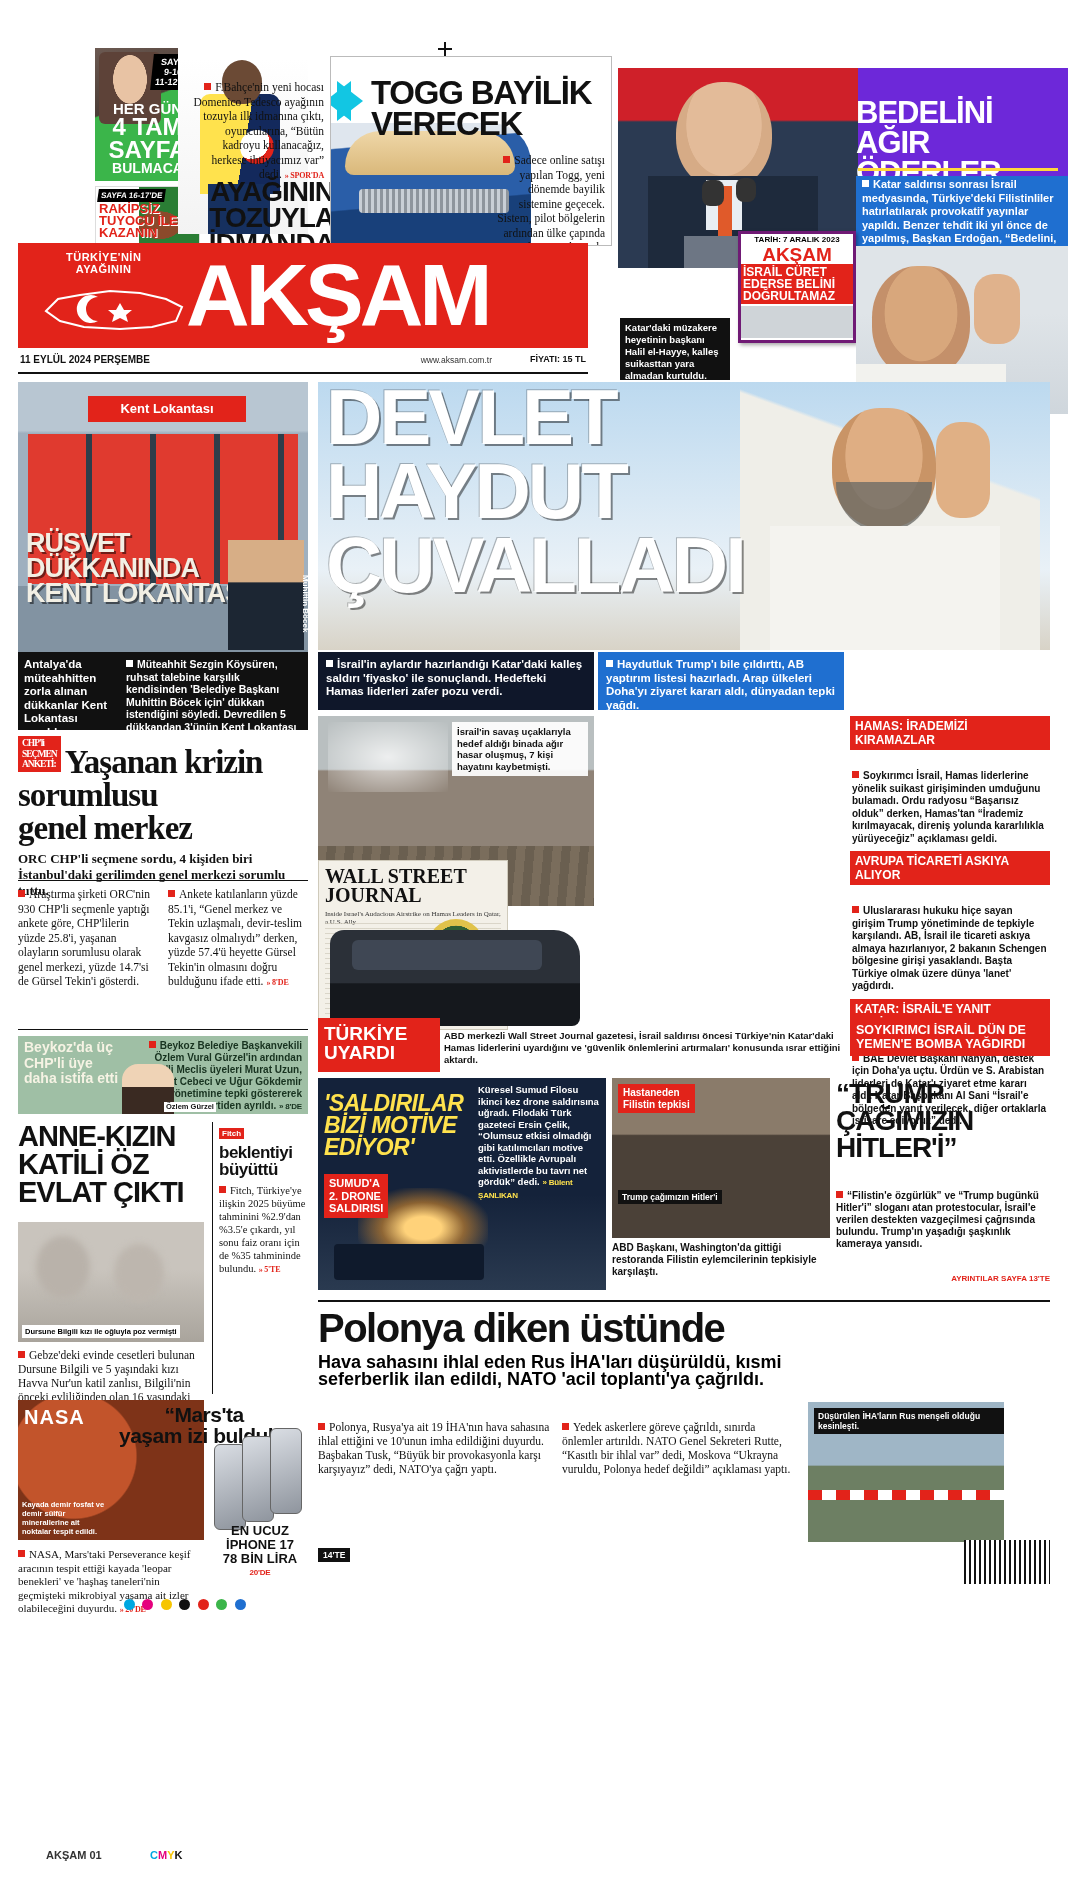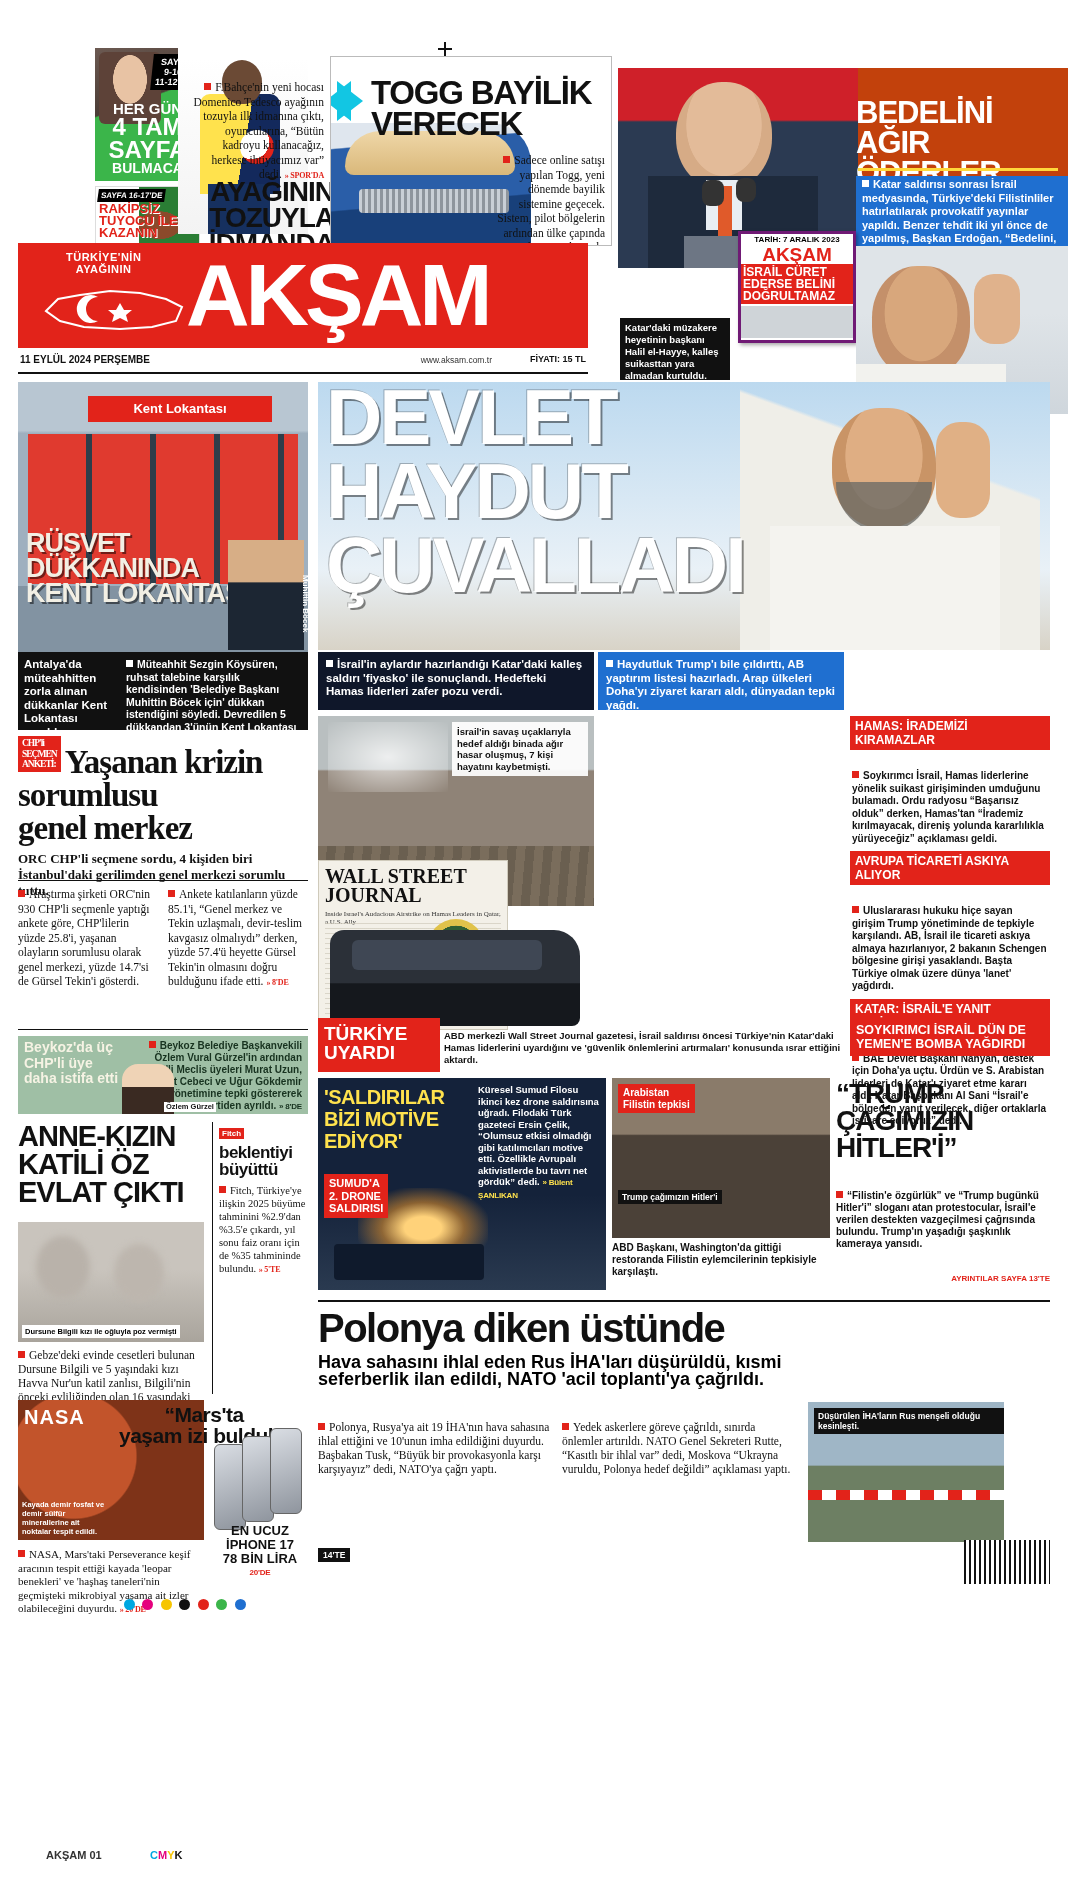--- a/index.html
+++ b/index.html
@@ -93,21 +93,21 @@
     background: linear-gradient(175deg,#dfe6ee 0 18%, #2a5ea8 19% 62%, #18407a 63% 100%);
     border-radius:0 40px 0 0; }
   .togg-car .grill { position:absolute; left:28px; top:66px; width:150px; height:24px;
     background: repeating-linear-gradient(90deg,#c9cfd6 0 3px,#8e959d 3px 6px); border-radius:4px;}
   .togg-car .hood { position:absolute; left:14px; top:8px; width:170px; height:44px;
     background: linear-gradient(180deg,#efd7a8,#d9b87a); border-radius:40px 40px 10px 10px;}
   .togg-text { position:absolute; right:6px; top:96px; width:118px;
     font-family:"Liberation Serif",serif; font-size:11.5px; line-height:14.5px; text-align:right; color:#111; }
 
   
-  .bedel { position:absolute; left:600px; top:34px; width:450px; height:200px; background:#c2410c; overflow:hidden; }
+  .bedel { position:absolute; left:600px; top:34px; width:450px; height:200px; background:#6d28d9; overflow:hidden; }
   .bedel .erd { position:absolute; left:0; top:0; width:240px; height:200px;
     background: linear-gradient(180deg,#cf2029 0 26%, #2b3a52 27% 100%); }
   .bedel .erd .face { position:absolute; left:58px; top:14px; width:96px; height:108px;
     background: radial-gradient(ellipse at 50% 40%, #e3bb99 0 55%, #d6ab86 56% 100%); border-radius:48%; }
   .bedel .erd .suit { position:absolute; left:30px; top:108px; width:170px; height:92px; background:#1e2a3c; }
   .bedel .erd .shirt { position:absolute; left:88px; top:112px; width:36px; height:50px; background:#e9eef3; }
   .bedel .erd .tie { position:absolute; left:100px; top:118px; width:14px; height:54px; background:#e05a2a; }
   .bedel .erd .mic { position:absolute; left:84px; top:112px; width:22px; height:26px; background:#333; border-radius:8px; }
   .bedel .erd .mic2 { position:absolute; left:118px; top:110px; width:20px; height:24px; background:#333; border-radius:8px; }
   .bedel .erd .podium { position:absolute; left:66px; top:168px; width:150px; height:34px; background:#6d7684; }
@@ -208,21 +208,21 @@
   .railbox { margin-bottom:6px; }
   .railhead { background:#e2231a; color:#fff; font-weight:bold; font-size:12px;
     padding:3px 5px; }
   .railtxt { font-size:10px; line-height:12.5px; color:#111; padding:20px 2px 0; font-weight:bold; }
   .railfoot { position:absolute; left:850px; top:1018px; width:200px; background:#e2231a; color:#fff;
     font-weight:bold; font-size:12.5px; line-height:14px; padding:5px 6px; }
 
   
   .kentphoto { position:absolute; left:18px; top:382px; width:290px; height:270px;
     background: linear-gradient(180deg,#b8c6d2 0 18%, #9fb0bf 19% 100%); overflow:hidden; }
-  .kentphoto .sign { position:absolute; left:70px; top:14px; width:184px; height:26px;
+  .kentphoto .sign { position:absolute; left:70px; top:14px; width:158px; height:26px;
     background:#e2231a; color:#fff; font-weight:bold; font-size:13px; text-align:center; line-height:26px; }
   .kentphoto .glass { position:absolute; left:10px; top:52px; right:10px; height:150px;
     background: repeating-linear-gradient(90deg,#e03a2f 0 58px, #2e3d4a 58px 64px); }
   .kentphoto .base { position:absolute; left:0; bottom:0; width:100%; height:66px; background:#8293a2; }
   .kentphoto h2 { position:absolute; left:8px; bottom:46px; color:#f2efe4; font-weight:bold;
     font-size:27px; line-height:25px; text-shadow:2px 2px 0 rgba(0,0,0,.5); letter-spacing:-1px; }
   .bocek { position:absolute; right:4px; bottom:2px; width:76px; height:110px;
     background: linear-gradient(180deg,#d7ae86 0 38%, #1c2633 39% 100%); }
   .bocekcap { position:absolute; right:-2px; bottom:20px; color:#fff; font-size:8px;
     writing-mode:vertical-rl; font-weight:bold; }
@@ -293,22 +293,22 @@
     font-size:13px; line-height:14px; text-align:center; }
   .dots { position:absolute; left:124px; top:1596px; }
   .dots span { display:inline-block; width:11px; height:11px; border-radius:50%; margin-right:3px; }
 
   
   .saldirilar { position:absolute; left:318px; top:1078px; width:288px; height:212px;
     background: linear-gradient(180deg,#14223a 0 55%, #2a3a50 100%); overflow:hidden; }
   .saldirilar .flare { position:absolute; left:40px; top:110px; width:130px; height:80px;
     background: radial-gradient(ellipse,#ffd27a 0 20%, rgba(255,160,40,.5) 45%, rgba(0,0,0,0) 75%); }
   .saldirilar .boat { position:absolute; left:16px; bottom:10px; width:150px; height:36px; background:#0f1a2c; border-radius:4px; }
-  .saldirilar h3 { position:absolute; left:6px; top:8px; width:150px; color:#ffe24d; font-weight:bold;
-    font-size:20px; line-height:22px; letter-spacing:-.5px; }
+  .saldirilar h3 { position:absolute; left:6px; top:14px; width:150px; color:#ffe24d; font-weight:bold;
+    font-size:23px; line-height:22px; letter-spacing:-.5px;font-style:italic; }
   .saldirilar .rb { position:absolute; left:6px; top:96px; background:#e2231a; color:#fff;
     font-weight:bold; font-size:11px; line-height:12.5px; padding:3px 5px; }
   .saldirilar .txt { position:absolute; right:6px; top:6px; width:122px; color:#fff;
     font-weight:bold; font-size:9.5px; line-height:11.5px; }
 
   .trump { position:absolute; left:612px; top:1078px; width:438px; height:212px; }
   .trumpphoto { position:absolute; left:0; top:0; width:218px; height:160px;
     background: linear-gradient(180deg,#8a7b6a 0 35%, #4b4138 36% 100%); overflow:hidden; }
   .trumpphoto .banner { position:absolute; left:6px; top:6px; background:#e2231a; color:#fff;
     font-weight:bold; font-size:10px; line-height:11.5px; padding:3px 5px; }
@@ -680,21 +680,21 @@
     </div>
     <div class="txt">
       <span>Küresel Sumud Filosu ikinci kez drone saldırısına uğradı. Filodaki Türk gazeteci Ersin Çelik, “Olumsuz etkisi olmadığı gibi katılımcıları motive etti. Özellikle Avrupalı aktivistlerde bu tavrı net gördük” dedi.</span>
       <span class="ref" style="color:#ffe24d">» Bülent ŞANLIKAN</span>
     </div>
   </div>
 
   <div class="trump">
     <div class="trumpphoto">
       <div class="banner">
-        <div>Arabistan</div>
+        <div>Hastaneden</div>
         <div>Filistin tepkisi</div>
       </div>
       <div class="cap">Trump çağımızın Hitler'i</div>
     </div>
     <div class="trumphead">
       <div>“TRUMP</div>
       <div>ÇAĞIMIZIN</div>
       <div>HİTLER'İ”</div>
     </div>
     <div class="trumptxt1">ABD Başkanı, Washington'da gittiği restoranda Filistin eylemcilerinin tepkisiyle karşılaştı.</div>

